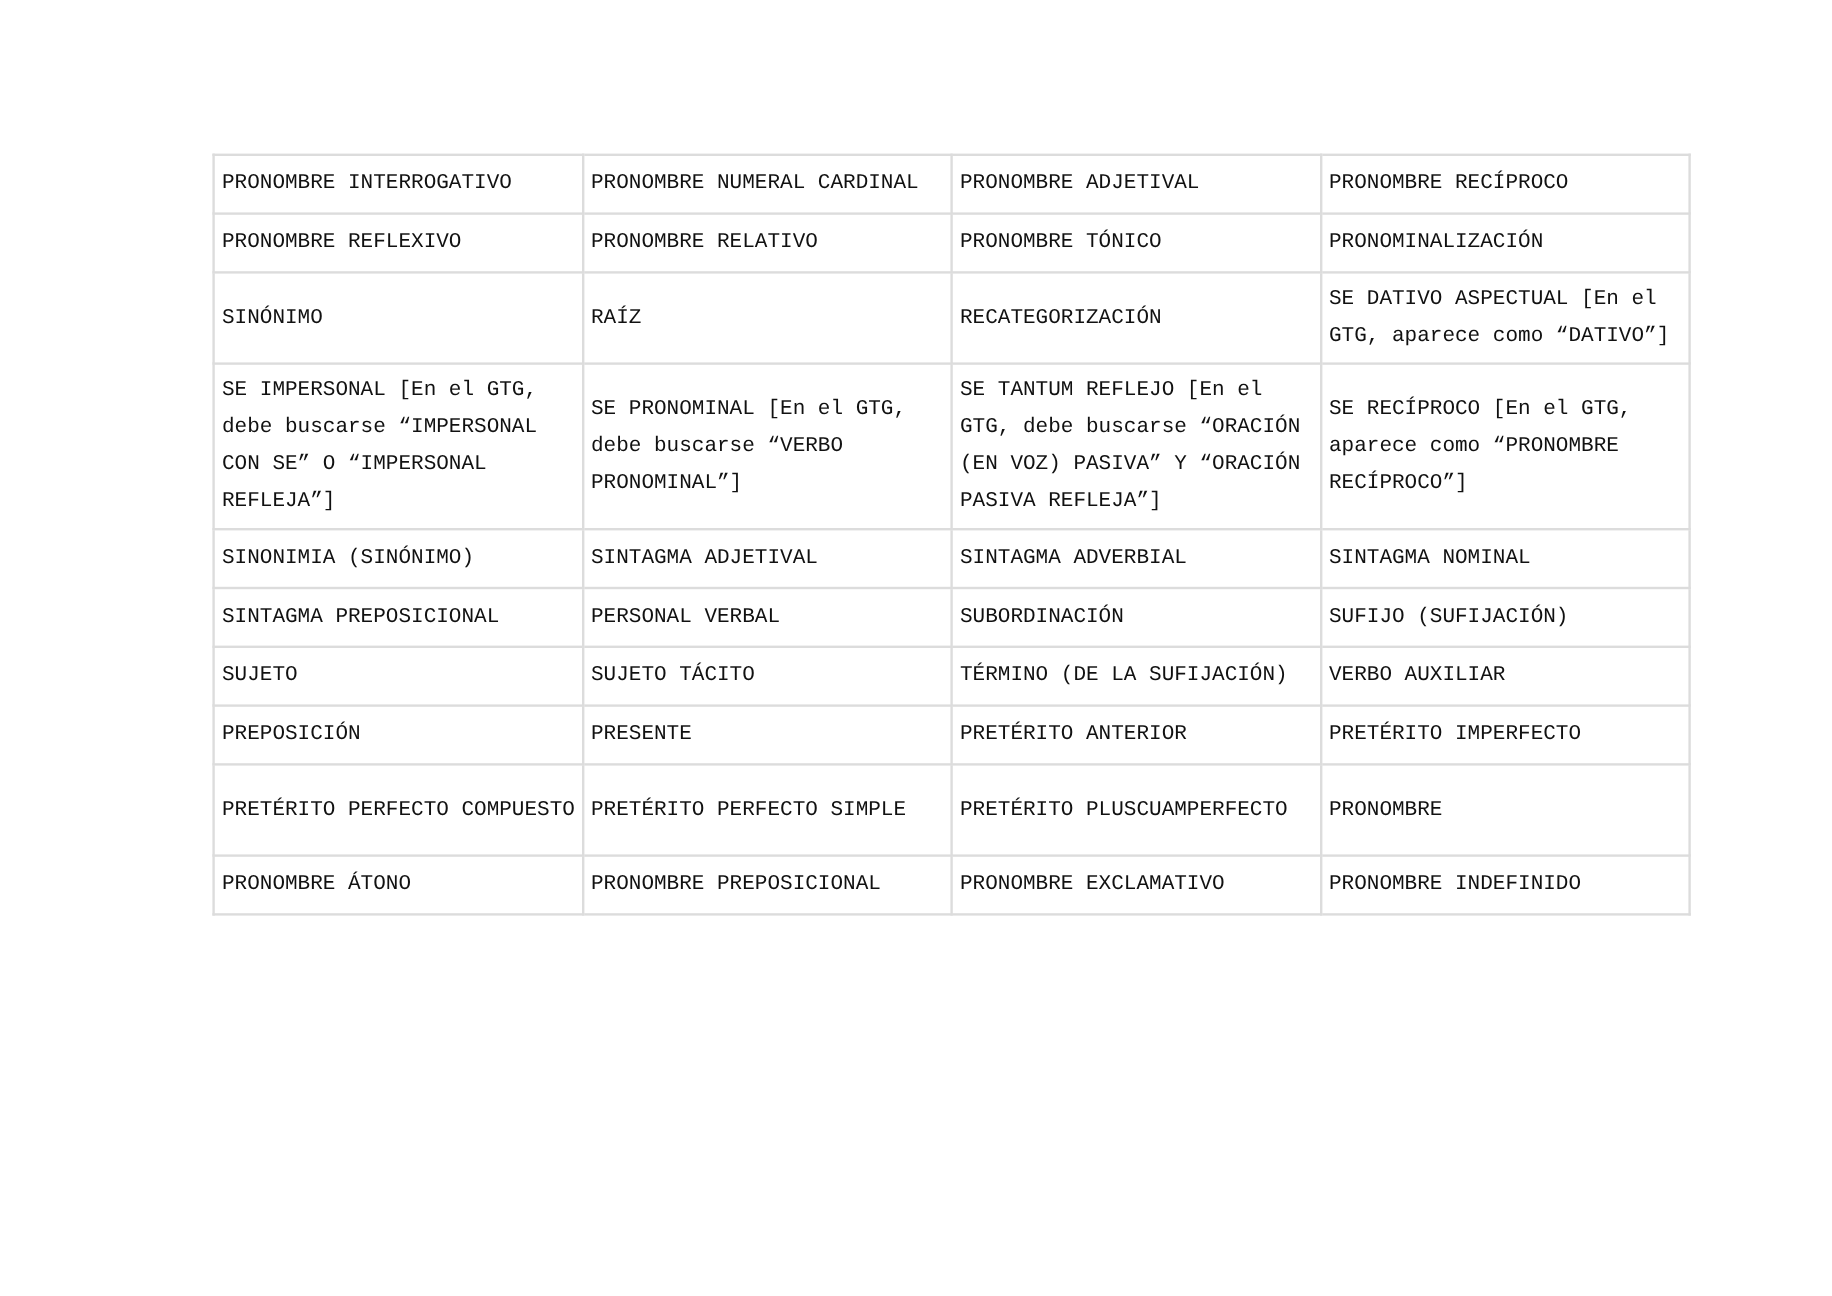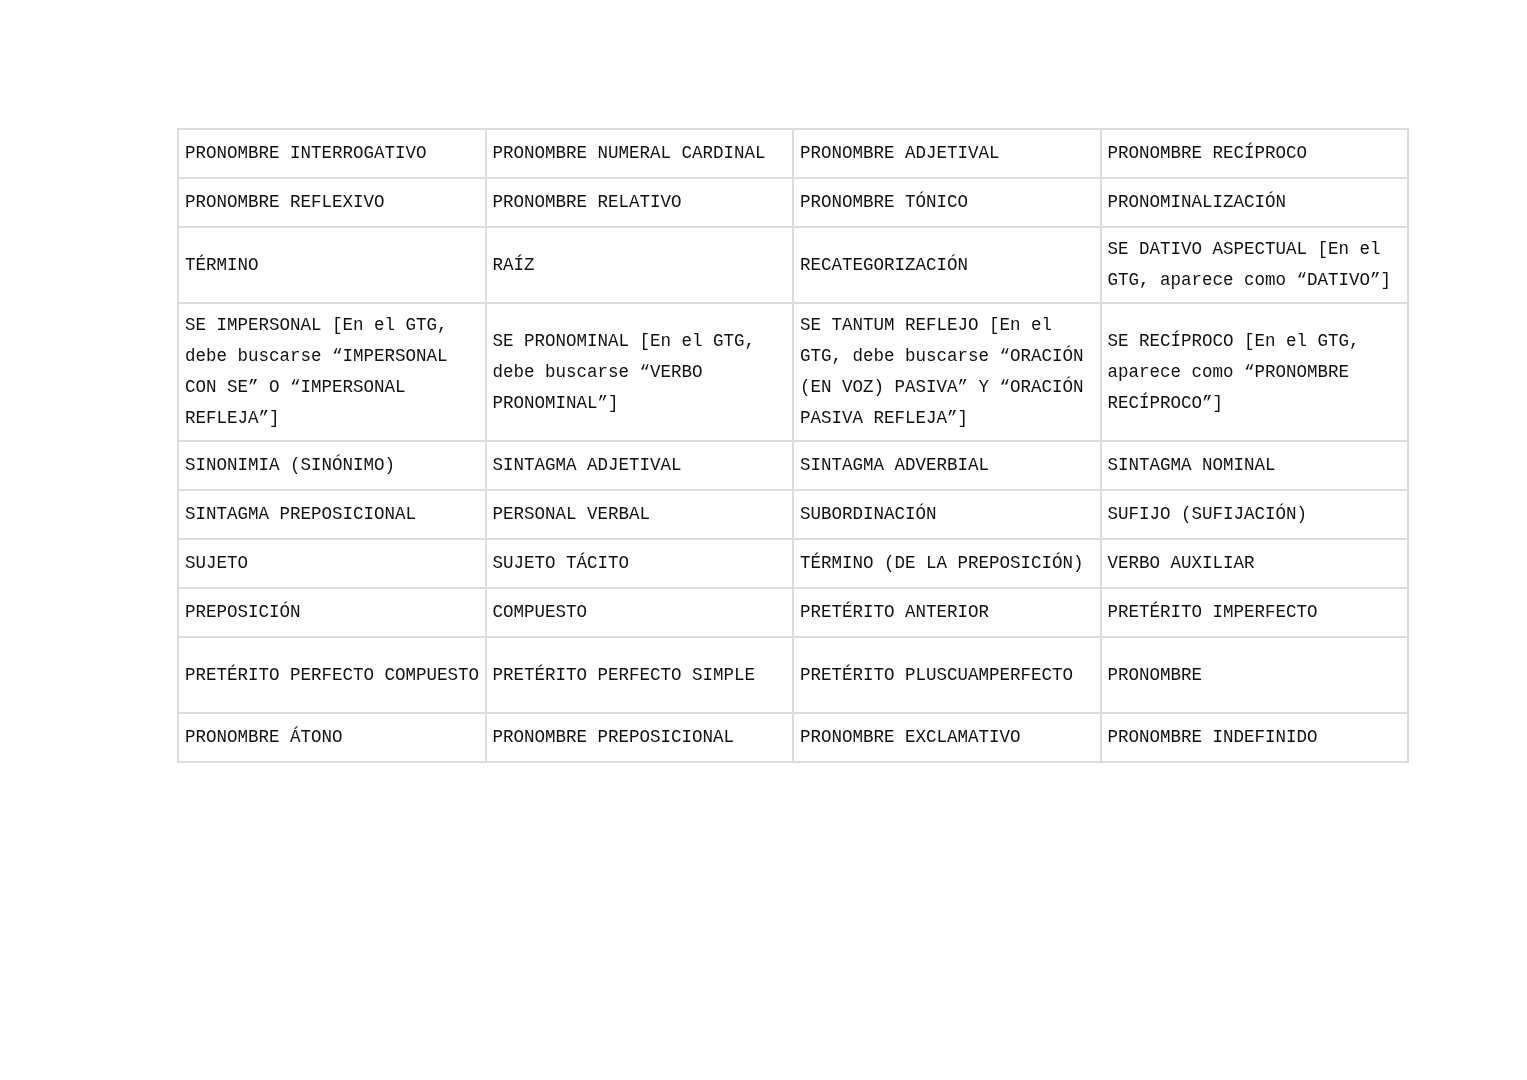--- a/index.html
+++ b/index.html
@@ -48,21 +48,21 @@
           <td>PRONOMBRE ADJETIVAL</td>
           <td>PRONOMBRE RECÍPROCO</td>
         </tr>
         <tr class="h49">
           <td>PRONOMBRE REFLEXIVO</td>
           <td>PRONOMBRE RELATIVO</td>
           <td>PRONOMBRE TÓNICO</td>
           <td>PRONOMINALIZACIÓN</td>
         </tr>
         <tr class="h76">
-          <td>TÉRMINO</td>
+          <td>SINÓNIMO</td>
           <td>RAÍZ</td>
           <td>RECATEGORIZACIÓN</td>
           <td>SE DATIVO ASPECTUAL [En el GTG, aparece como “DATIVO”]</td>
         </tr>
         <tr class="h138">
           <td>SE IMPERSONAL [En el GTG, debe buscarse “IMPERSONAL CON SE” O “IMPERSONAL REFLEJA”]</td>
           <td>SE PRONOMINAL [En el GTG, debe buscarse “VERBO PRONOMINAL”]</td>
           <td>SE TANTUM REFLEJO [En el GTG, debe buscarse “ORACIÓN (EN VOZ) PASIVA” Y “ORACIÓN PASIVA REFLEJA”]</td>
           <td>SE RECÍPROCO [En el GTG, aparece como “PRONOMBRE RECÍPROCO”]</td>
         </tr>
@@ -74,26 +74,26 @@
         </tr>
         <tr class="h49">
           <td>SINTAGMA PREPOSICIONAL</td>
           <td>PERSONAL VERBAL</td>
           <td>SUBORDINACIÓN</td>
           <td>SUFIJO (SUFIJACIÓN)</td>
         </tr>
         <tr class="h49">
           <td>SUJETO</td>
           <td>SUJETO TÁCITO</td>
-          <td>TÉRMINO (DE LA PREPOSICIÓN)</td>
+          <td>TÉRMINO (DE LA SUFIJACIÓN)</td>
           <td>VERBO AUXILIAR</td>
         </tr>
         <tr class="h49">
           <td>PREPOSICIÓN</td>
-          <td>COMPUESTO</td>
+          <td>PRESENTE</td>
           <td>PRETÉRITO ANTERIOR</td>
           <td>PRETÉRITO IMPERFECTO</td>
         </tr>
         <tr class="h76">
           <td>PRETÉRITO PERFECTO COMPUESTO</td>
           <td>PRETÉRITO PERFECTO SIMPLE</td>
           <td>PRETÉRITO PLUSCUAMPERFECTO</td>
           <td>PRONOMBRE</td>
         </tr>
         <tr class="h49">

